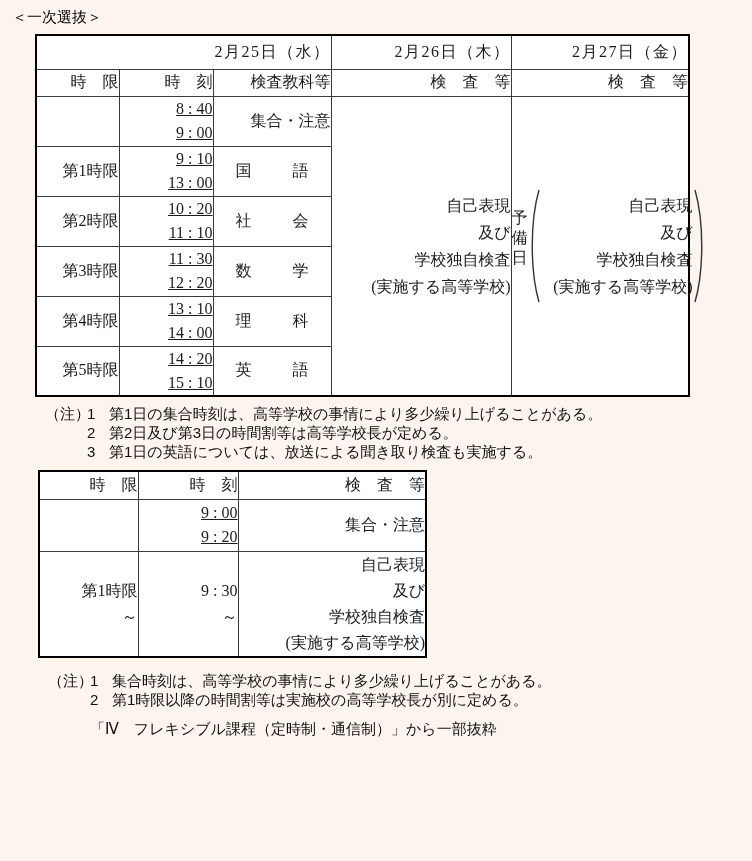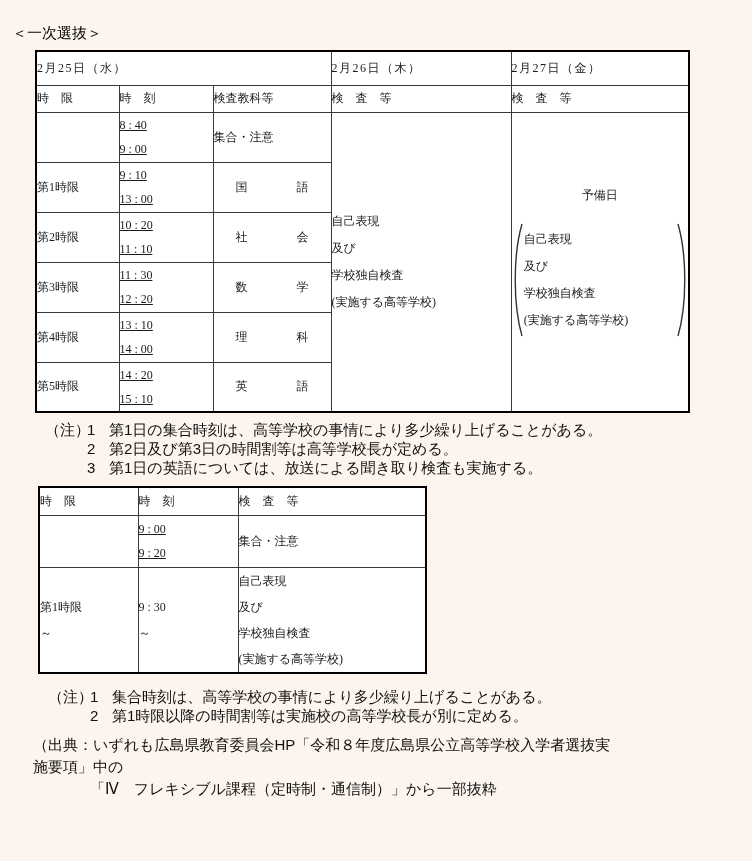--- a/index.html
+++ b/index.html
@@ -3,63 +3,63 @@
 <meta charset="utf-8">
 <style>
   * { box-sizing: border-box; margin: 0; padding: 0; }
   html, body {
     width: 752px; height: 861px;
     background: #fcf4ed;
     color: #111;
     font-family: "Liberation Sans", "DejaVu Sans", sans-serif;
     overflow: hidden;
   }
-  .page { width: 612px; height: 861px; padding-top: 24px; }
+  .page { width: 612px; height: 861px; padding-top: 8px; }
 
   .section-label {
     margin-left: 12px;
     font-size: 15px;
     line-height: 18px;
     color: #000;
   }
   .section-label.second { margin-top: 24px; }
 
   
   table.sched {
     border-collapse: collapse;
     background: #ffffff;
     border: 2.5px solid #000;
     table-layout: fixed;
     font-family: "Liberation Serif", "DejaVu Serif", serif;
     color: #1c1c1c;
   }
   table.sched td {
     border: 1px solid #3a3a3a;
-    text-align: left;
+    text-align: right;
     vertical-align: middle;
-    font-size: 12px;
+    font-size: 16px;
   }
   #table1 { margin: 8px 0 0 35px; width: 653px; }
   #table2 { margin: 9px 0 0 38px; width: 387px; }
 
   .date-cell   { height: 34px; letter-spacing: 1.5px; }
   .hdr-cell    { height: 27px; }
   #table2 .hdr-cell { height: 28px; }
   .row-std     { height: 50px; }
   .time-line   { line-height: 24px; text-decoration: underline; }
   .subject-spread {
     text-align: justify;
     text-align-last: justify;
     padding: 0 22px;
     font-family: Liberation Serif, serif;
   }
   .stack-line  { line-height: 26px; }
 
   .bigcell-lines div { line-height: 27px; }
-  .day3-inner { display: flex; flex-direction: column; align-items: center; }
+  .day3-inner { display: flex; flex-direction: row; align-items: center; }
   .reserve-label { line-height: 20px; margin-bottom: 16px; }
   .paren-group { display: flex; align-items: center; }
   .paren-group .bigcell-lines { width: 152px; }
   .paren-svg { display: block; }
 
   
   .notes { margin-top: 7px; margin-left: 45px; font-size: 15px; }
   .notes.second { margin-top: 13px; margin-left: 48px; }
   .note-row {
     display: grid;
@@ -251,17 +251,16 @@
       <span>集合時刻は、高等学校の事情により多少繰り上げることがある。</span>
     </div>
     <div class="note-row">
       <span class="note-label"></span>
       <span>2</span>
       <span>第1時限以降の時間割等は実施校の高等学校長が別に定める。</span>
     </div>
   </div>
 
   <div class="source">
-    <div class="src-line1">（出典：いずれも広島県教育委員会HP「令和８年度広島県公立高等学校入学者選抜実施要項」中の</div>
     <div class="src-line2">「Ⅳ　フレキシブル課程（定時制・通信制）」から一部抜粋</div>
   </div>
 
 </div>
 
 </body></html>

